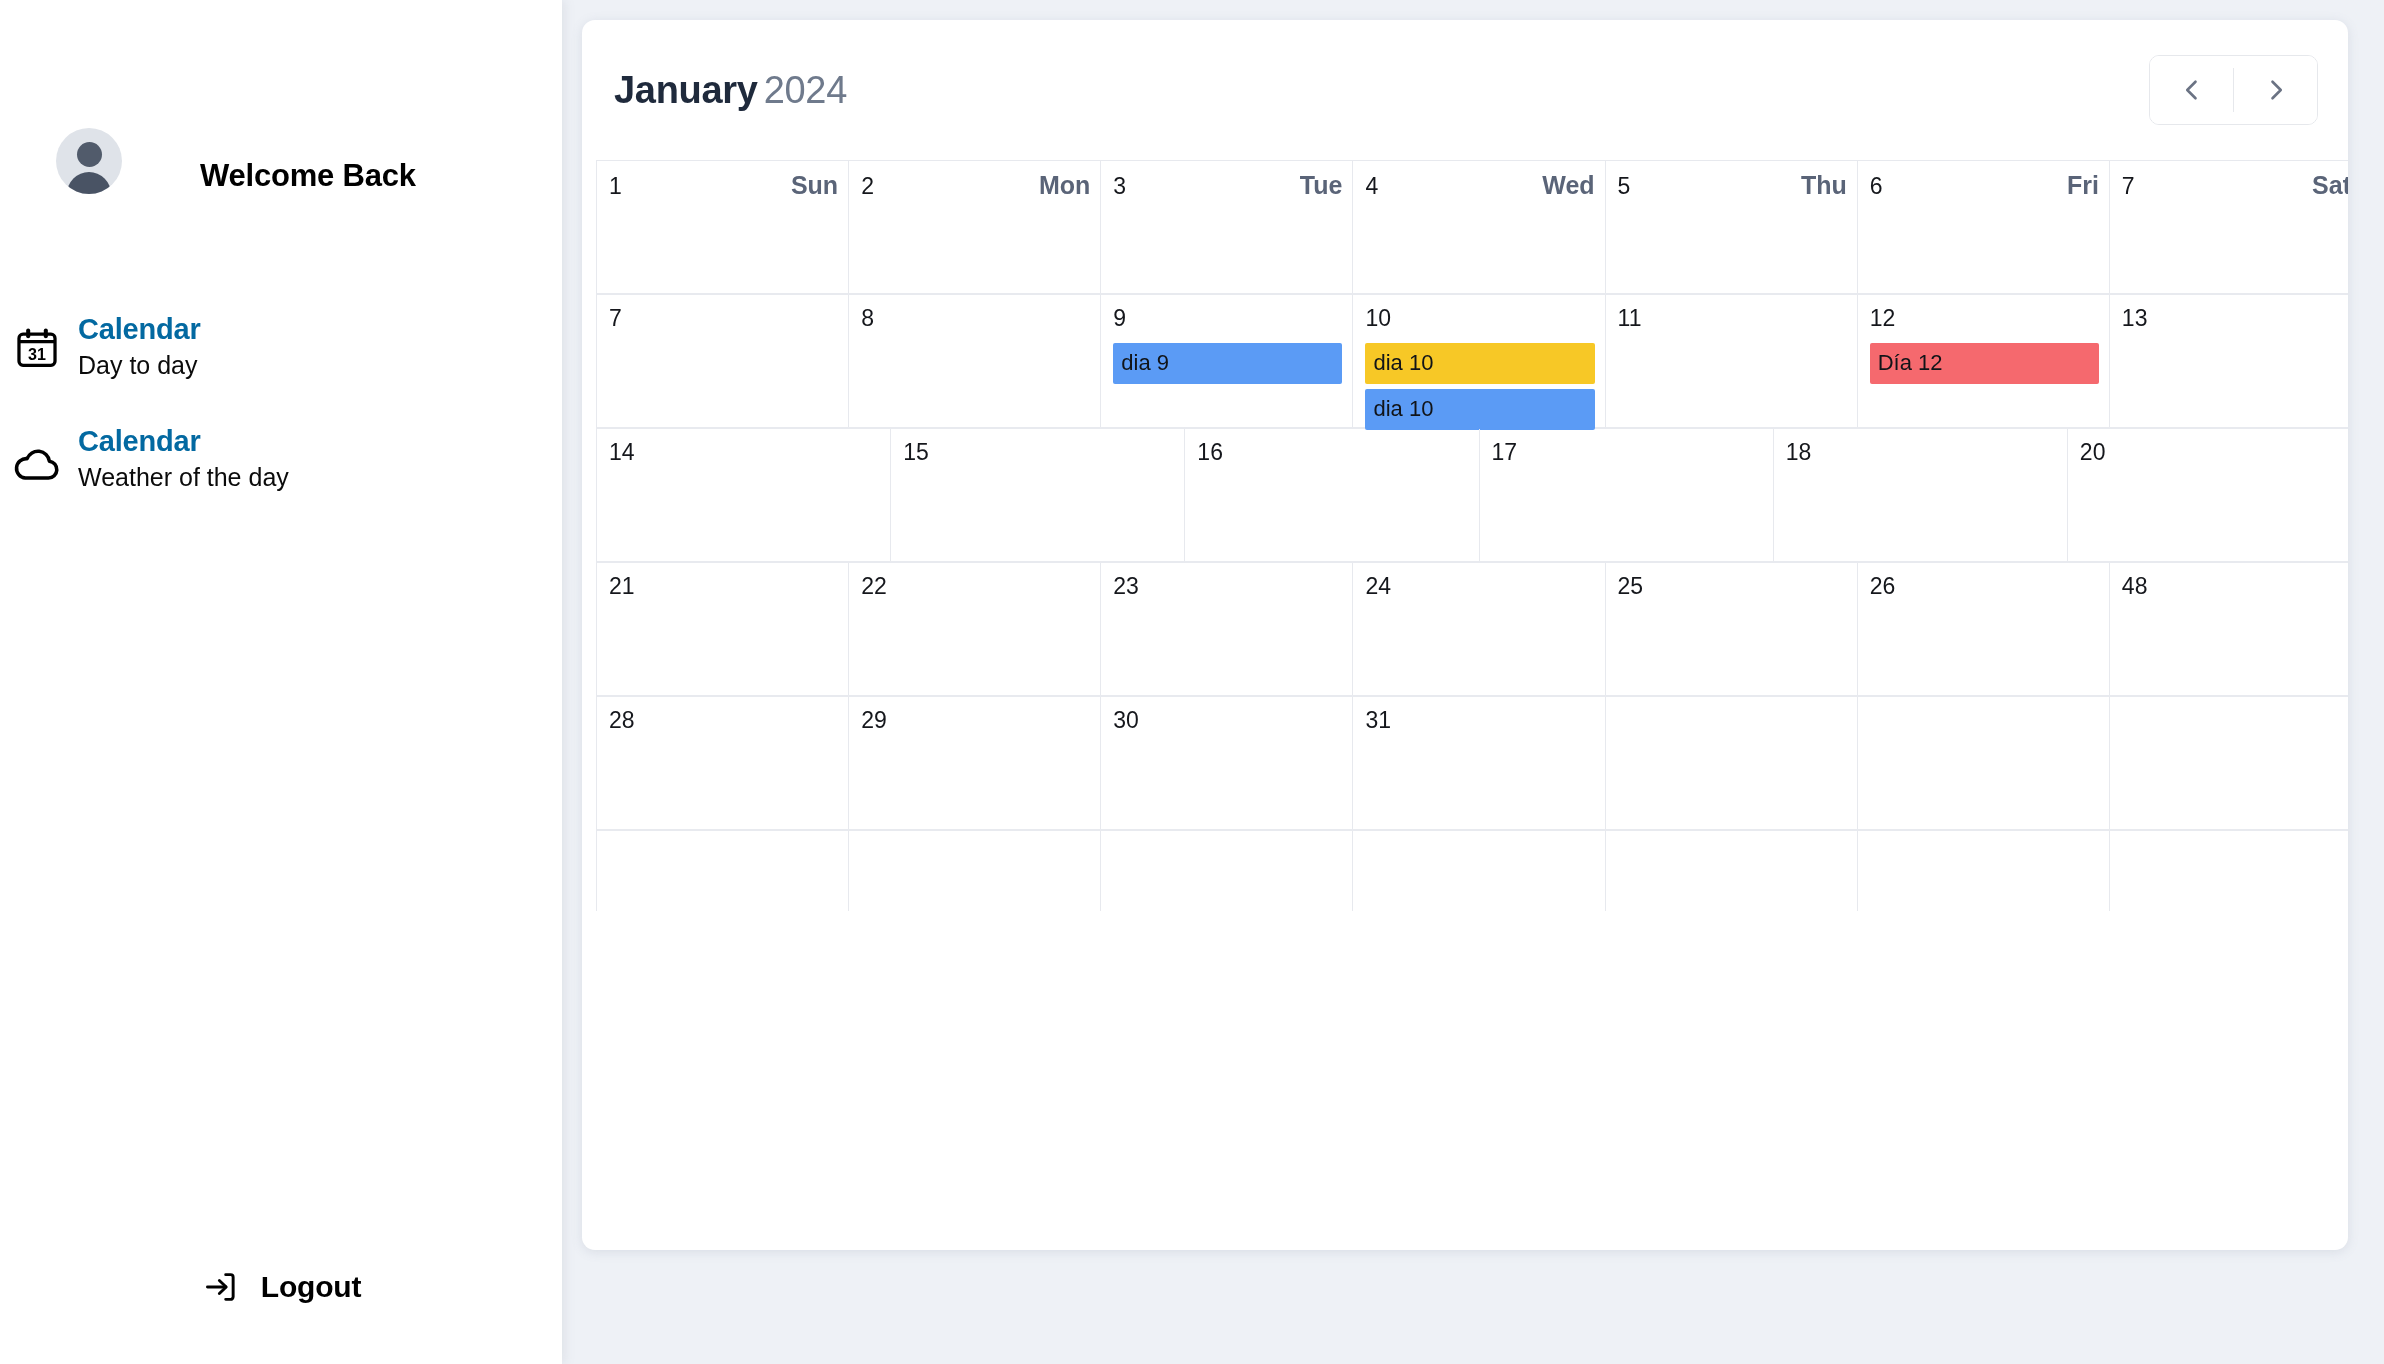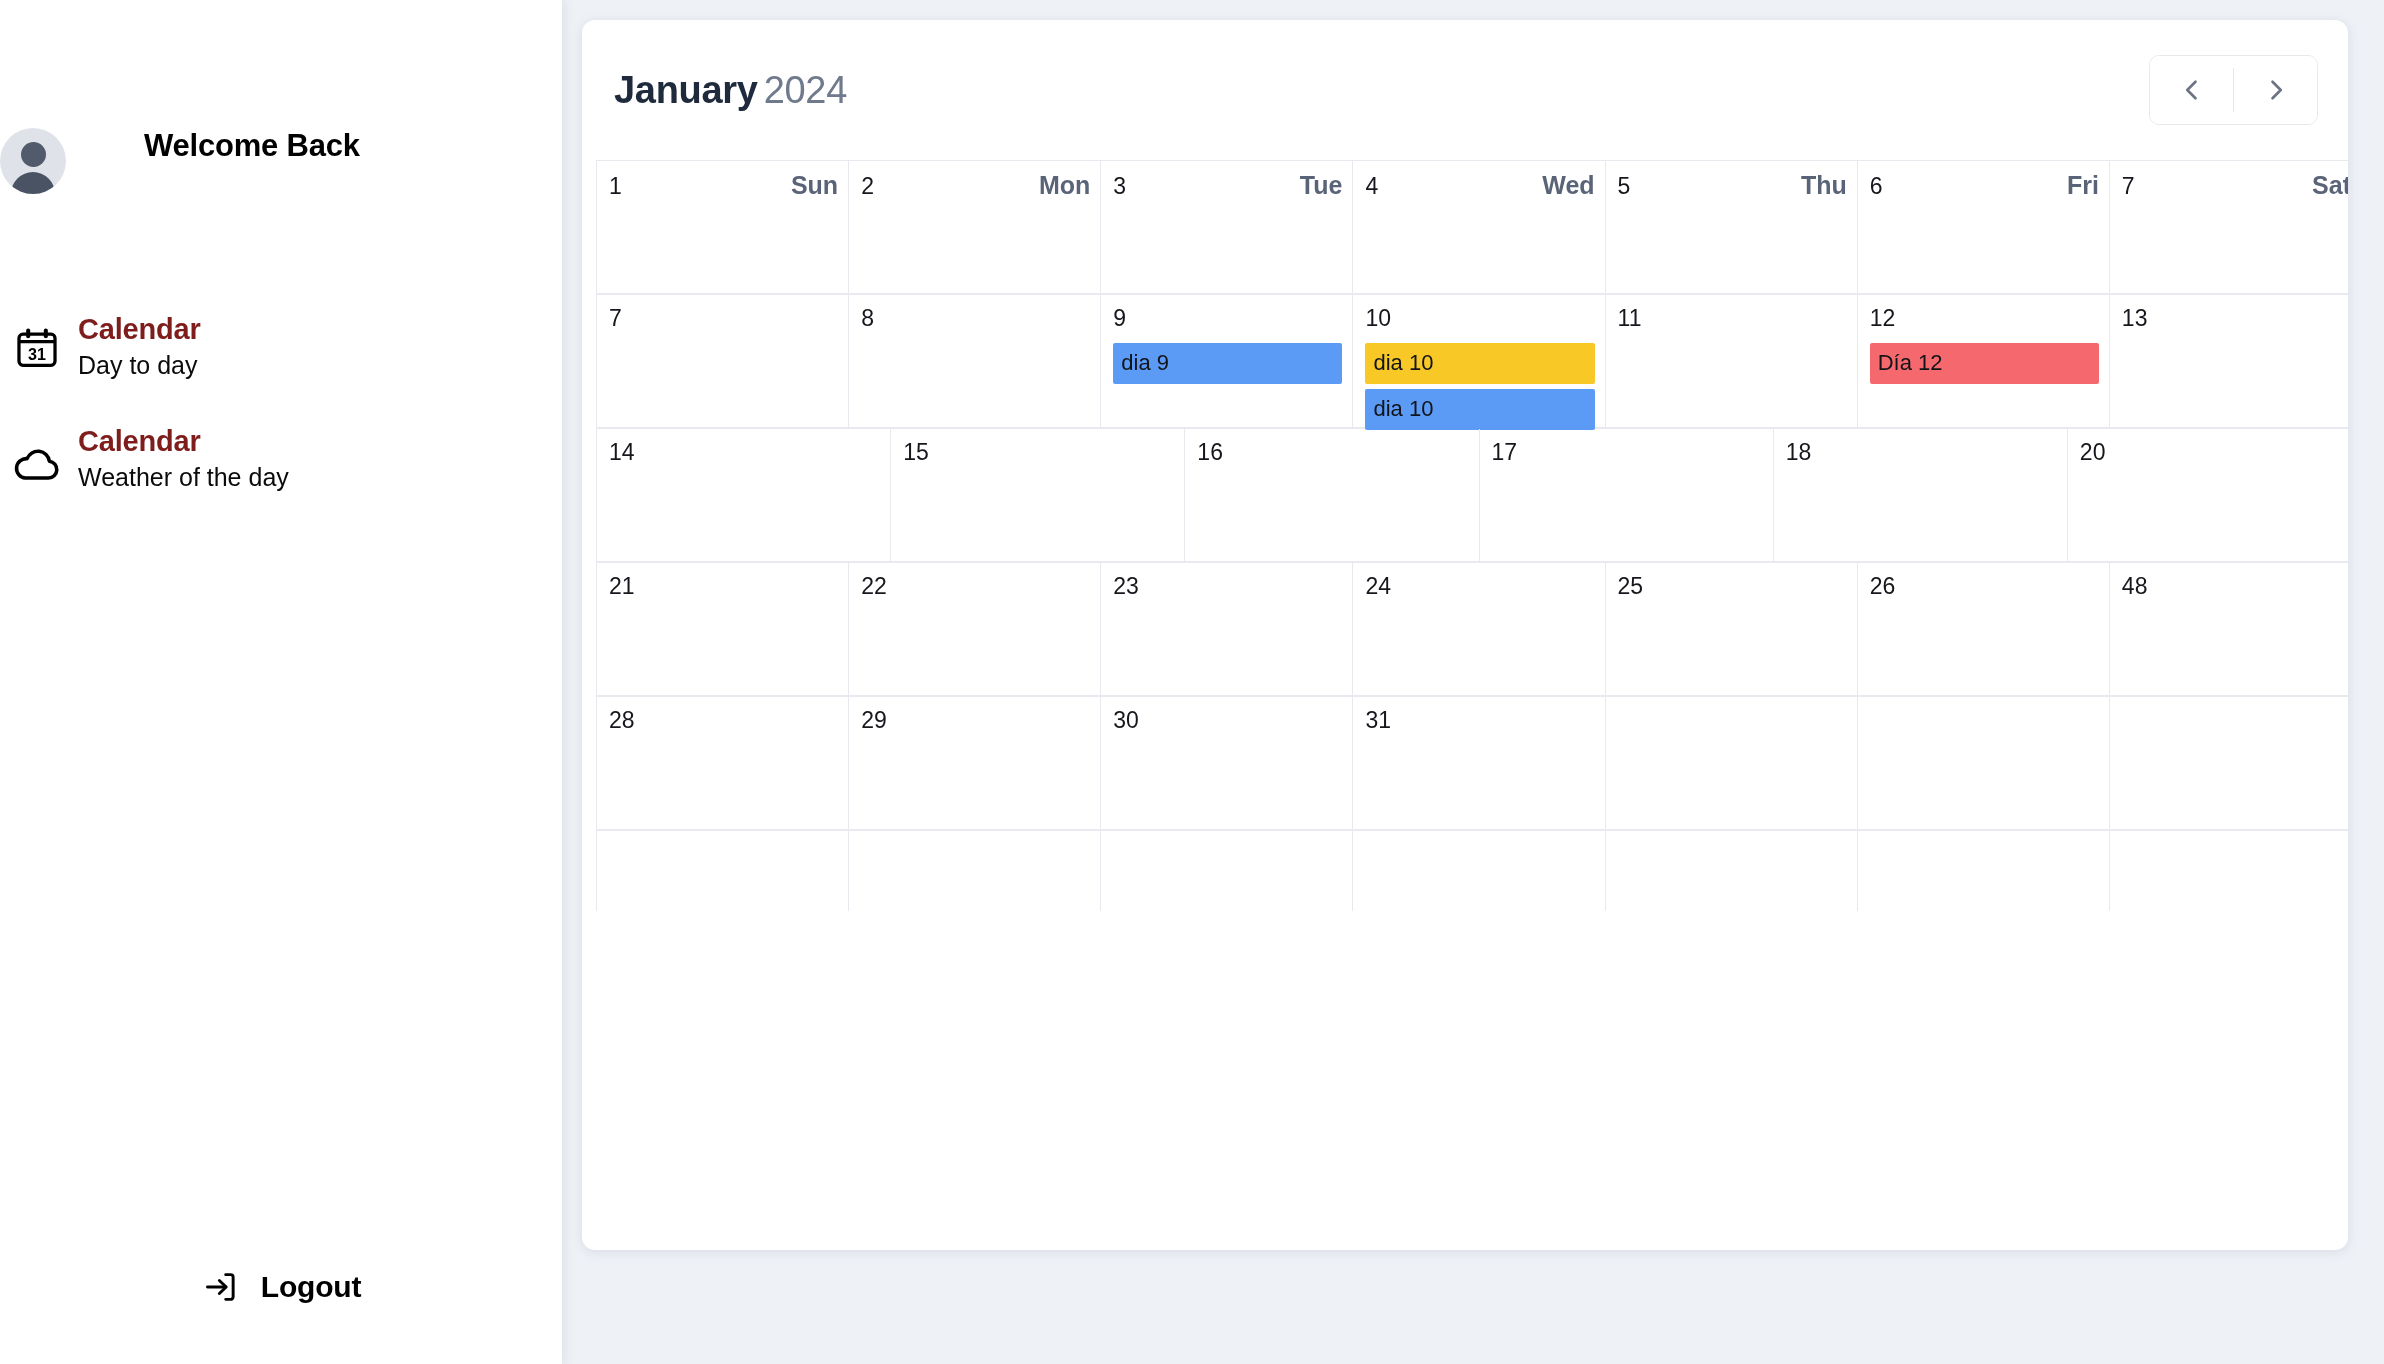--- a/index.html
+++ b/index.html
@@ -26,21 +26,22 @@
     height: 1364px;
     background: #ffffff;
     position: relative;
     flex: 0 0 562px;
     box-sizing: border-box;
     box-shadow: 3px 0 10px rgba(120, 130, 150, 0.13);
     z-index: 5;
   }
   .profile-row {
     display: flex;
-    align-items: flex-start;
+    align-items: flex-end;
+    padding-left: 56px;
     padding-top: 128px;
   }
   .avatar {
     width: 66px;
     height: 66px;
     border-radius: 50%;
     background: #dfe3e9;
     position: relative;
     overflow: hidden;
     flex: 0 0 66px;
@@ -87,21 +88,21 @@
     display: flex;
     justify-content: center;
     padding-top: 14px;
   }
   .nav-texts {
     margin-left: 12px;
   }
   .nav-title {
     font-size: 29px;
     font-weight: bold;
-    color: #7f1d1d;
+    color: #0369a1;
     line-height: 1.18;
     letter-spacing: -0.2px;
   }
   .nav-sub {
     font-size: 25px;
     color: #0b0b0b;
     line-height: 1.3;
     margin-top: 3px;
   }
 

